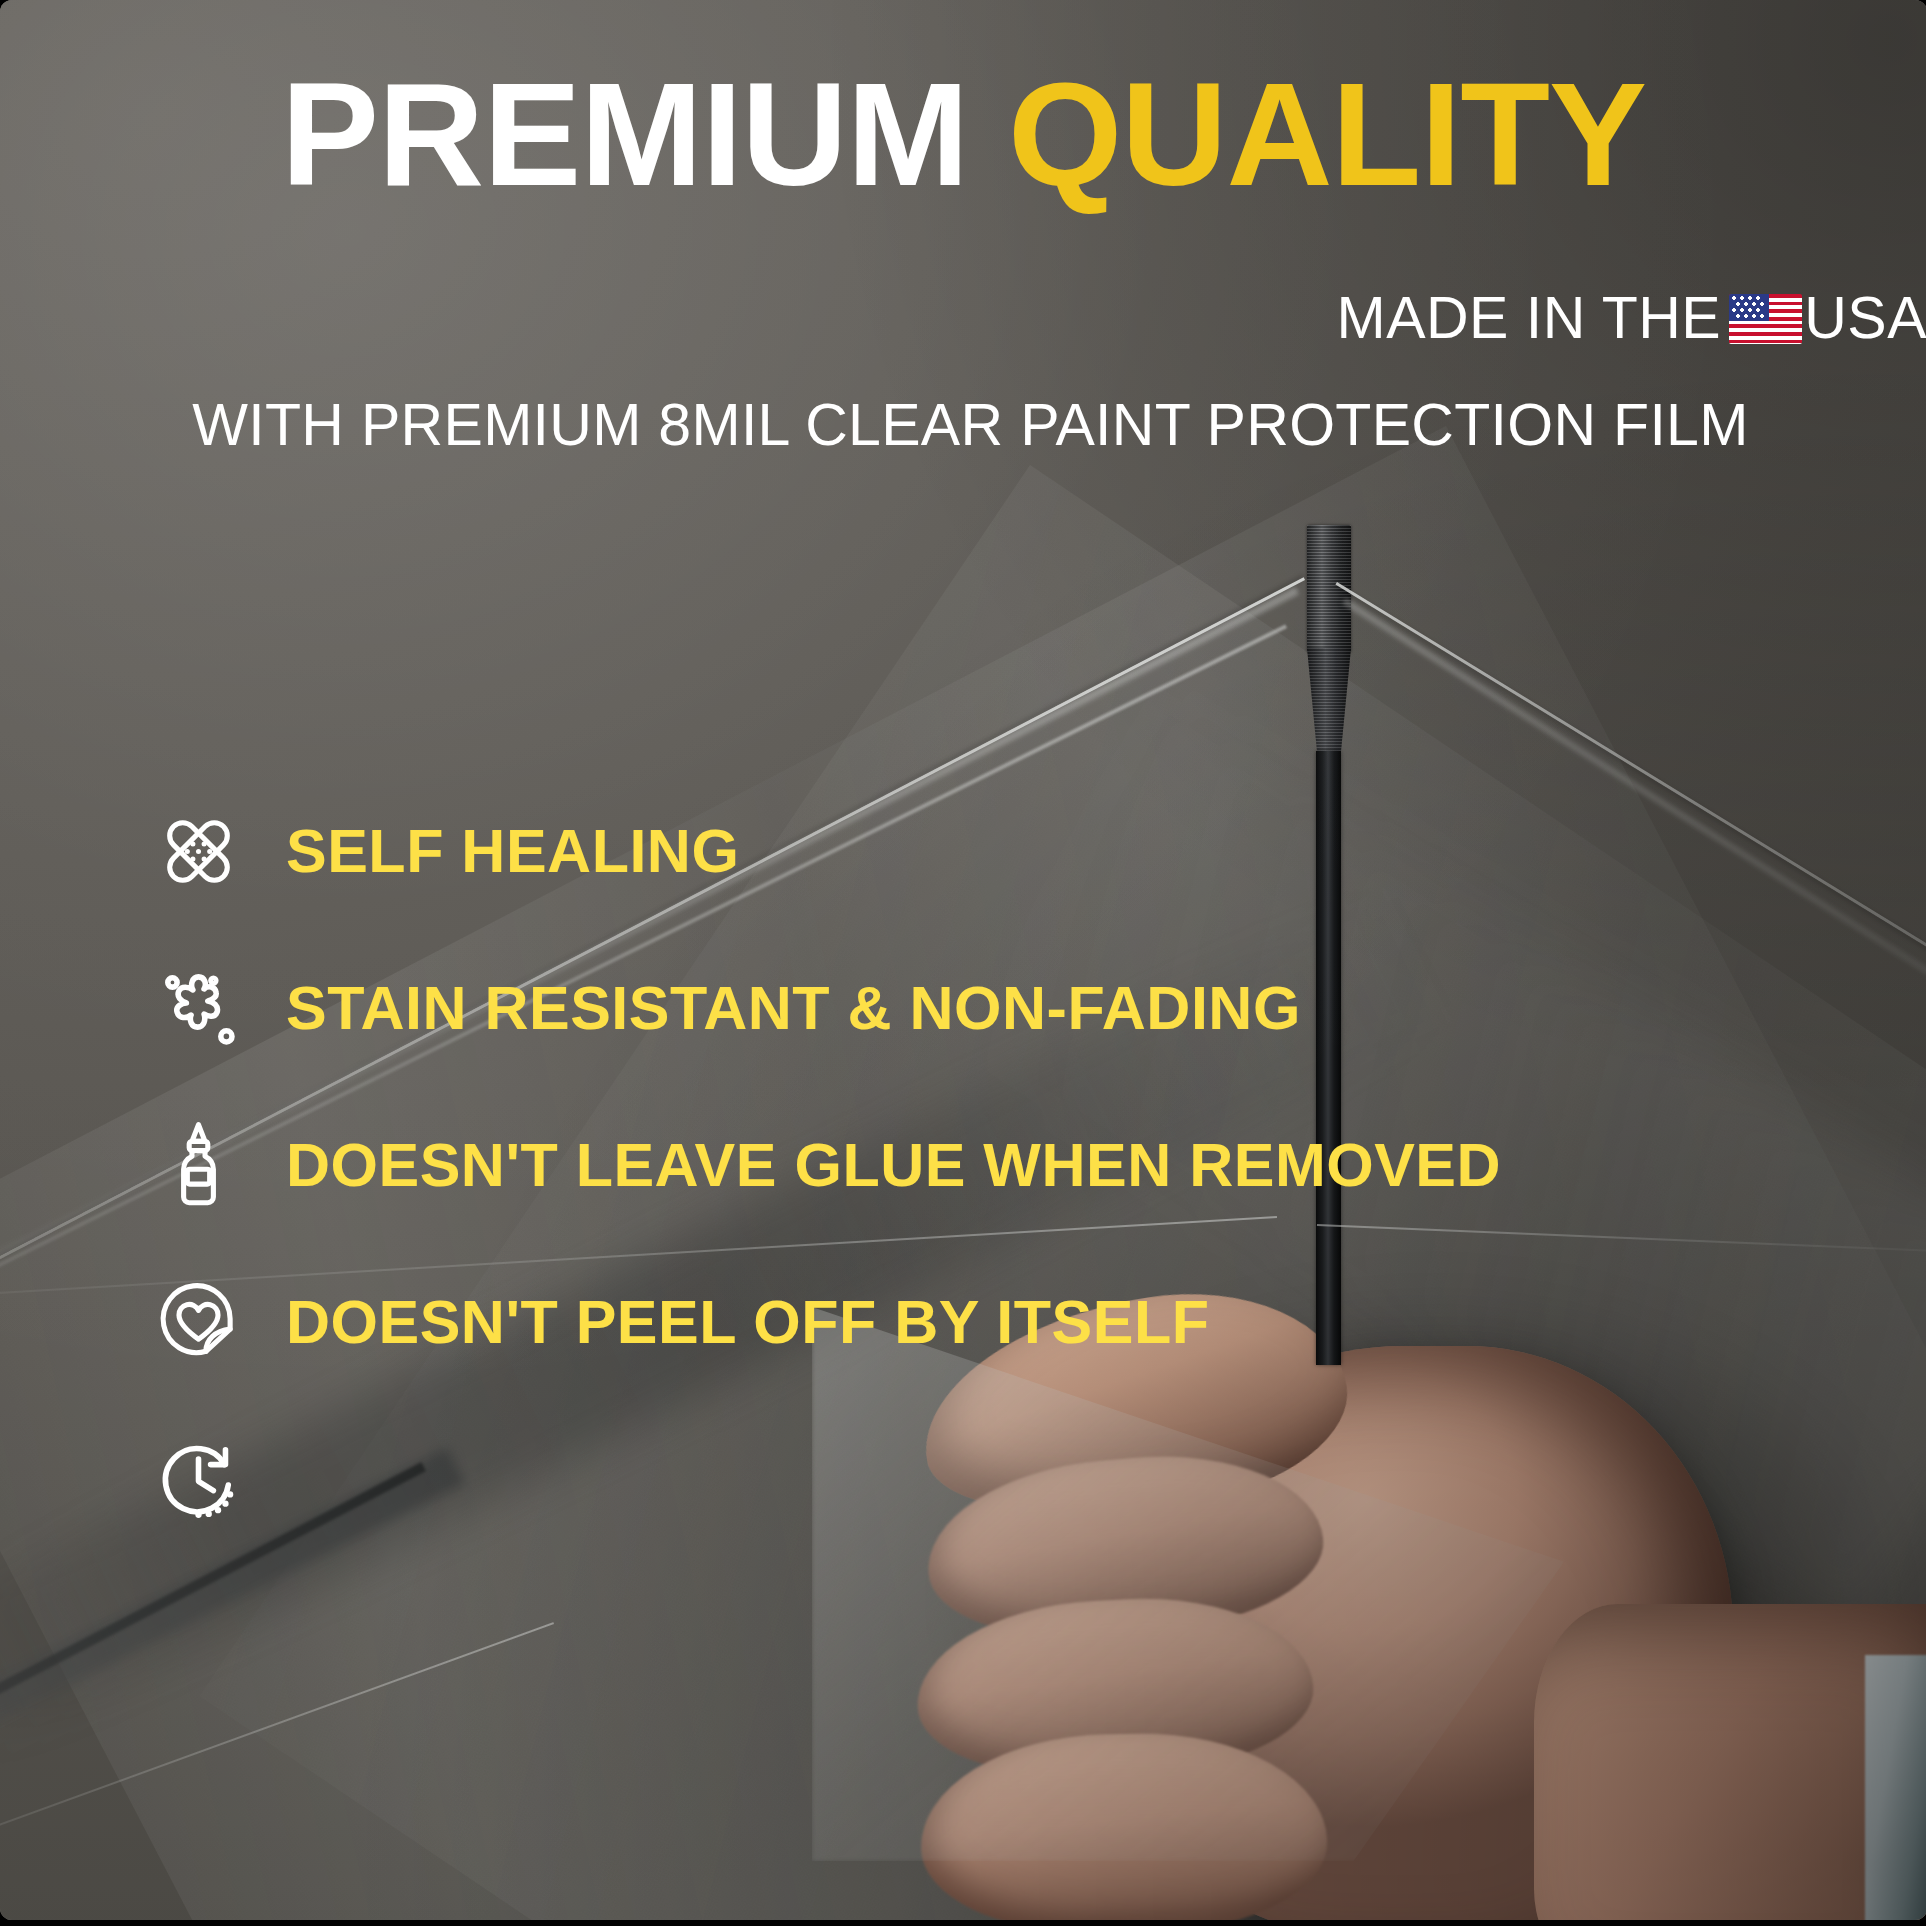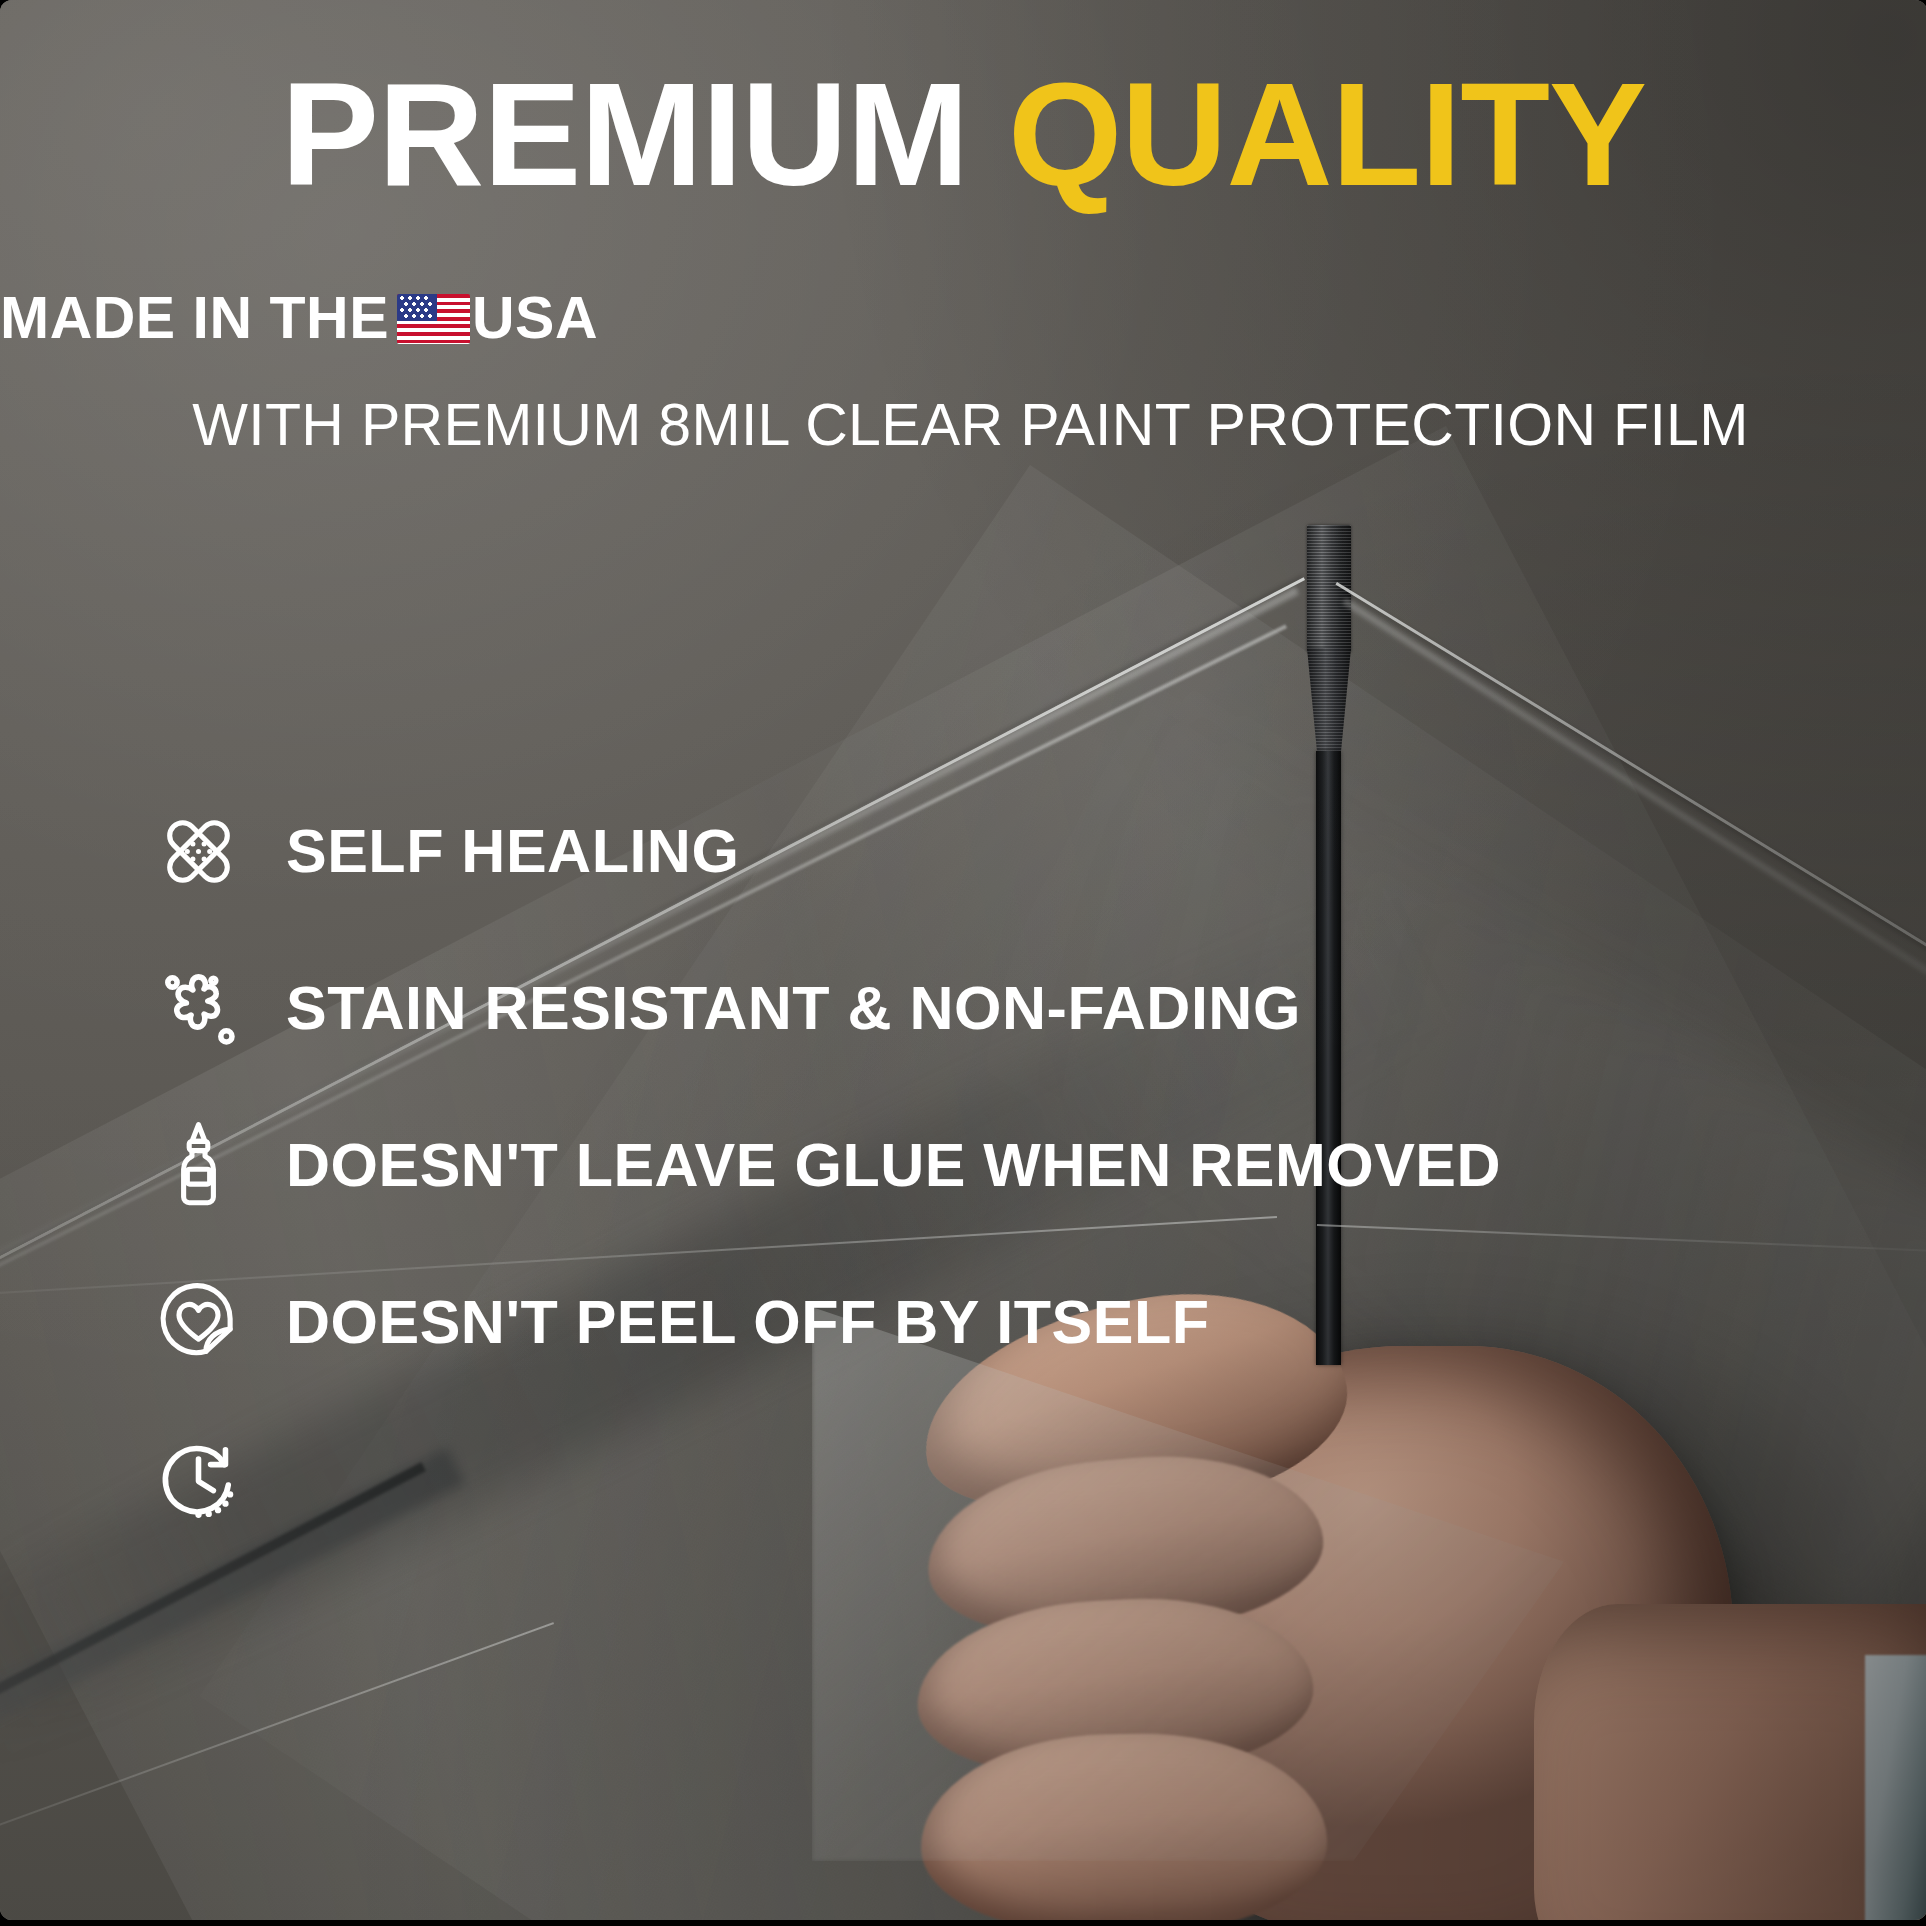--- a/index.html
+++ b/index.html
@@ -224,24 +224,24 @@
     font-size:147px;line-height:1;
     font-weight:bold;
     letter-spacing:-1px;
     white-space:nowrap;
   }
   .headline .w1{color:#ffffff;}
   .headline .w2{color:#f0c41a;}
 
   .sub1{
     position:absolute;left:0;right:0;top:289px;
-    text-align:left;
+    text-align:right;
     color:#ffffff;
     font-size:59px;line-height:1;
-    font-weight:bold;
+    font-weight:normal;
     letter-spacing:0.5px;
     white-space:nowrap;
   }
   .sub2{
     position:absolute;left:0;right:0;top:396px;
     text-align:center;
     color:#ffffff;
     font-size:59px;line-height:1;
     font-weight:normal;
     letter-spacing:0.3px;
@@ -296,21 +296,21 @@
     height:109px;
     margin-bottom:48px;
   }
   .feature-icon{
     width:103px;min-width:103px;height:103px;
     display:flex;align-items:center;justify-content:center;
     margin-right:36px;
   }
   .feature-icon svg{width:93px;height:93px;display:block;}
   .feature-label{
-    color:#ffffff;
+    color:#fde047;
     font-size:61px;
     font-weight:bold;
     line-height:1;
     letter-spacing:0.5px;
     white-space:nowrap;
   }
 </style>
 </head>
 <body>
 

